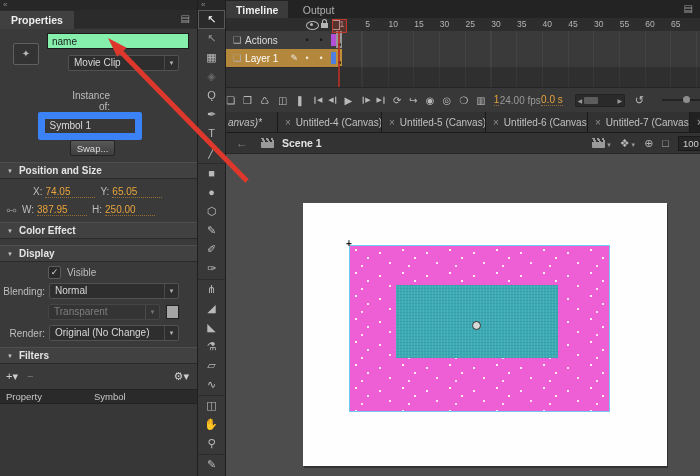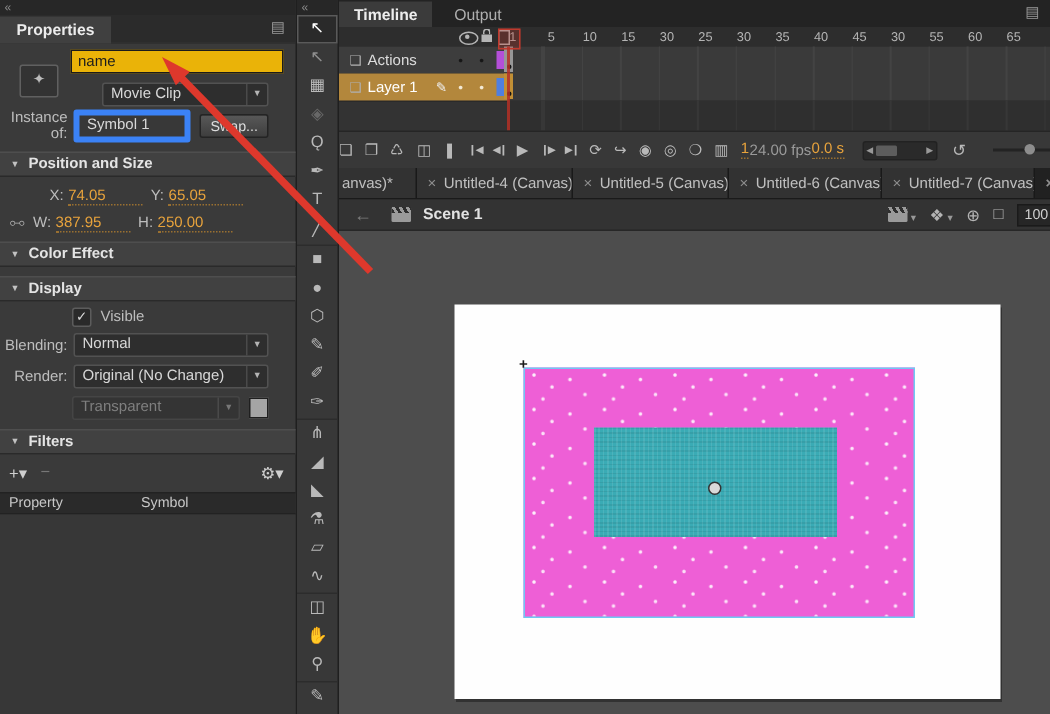--- a/index.html
+++ b/index.html
@@ -11,26 +11,26 @@
   
   #props{position:absolute;left:0;top:0;width:197px;height:476px;background:#3a3a3a;border-right:1px solid #1f1f1f;}
   .topstrip{height:10px;background:#272727;color:#8a8a8a;font-size:8px;line-height:9px;padding-left:3px;}
   #props .tabbar{height:18px;background:#2b2b2b;position:relative;border-bottom:1px solid #2f2f2f;}
   .ptab{display:inline-block;height:18px;line-height:18px;padding:0 11px;background:#404040;color:#ececec;font-weight:bold;font-size:10.5px;}
   .pmenu{position:absolute;right:7px;top:3px;color:#9a9a9a;font-size:10px;}
   .pbody{position:relative;}
   .mc-icon{position:absolute;left:13px;top:10px;width:24px;height:20px;background:#333;border:1px solid #606060;border-radius:2px;color:#bbb;font-size:10px;text-align:center;line-height:19px;}
   .prow{display:flex;align-items:center;margin-right:18px;}
   .plabel{width:45px;text-align:right;color:#bdbdbd;font-size:10px;padding-right:4px;flex:none;}
-  .textfield{flex:1;height:14px;background:#eab308;border:1px solid #1c1c1c;color:#1d1d1d;font-size:10px;padding:0 4px;font-family:inherit;}
+  .textfield{flex:1;height:14px;background:#86efac;border:1px solid #1c1c1c;color:#1d1d1d;font-size:10px;padding:0 4px;font-family:inherit;}
   .dd{flex:1;height:14px;background:#2e2e2e;border:1px solid #525252;border-radius:2px;color:#d8d8d8;font-size:10px;line-height:14px;padding:0 5px;position:relative;}
   .dd .arr{position:absolute;right:0;top:0;width:13px;text-align:center;color:#b5b5b5;font-size:6px;line-height:14px;border-left:1px solid #4a4a4a;}
   .dd.disabled{color:#7f7f7f;border-color:#454545;background:#343434;}
   .dd.disabled .arr{color:#777;}
-  .field{height:14px;background:#383838;border:4px solid #3b82f6;border-radius:2px;color:#d8d8d8;font-size:10px;line-height:14px;padding:0 5px;width:80px;}
+  .field{height:14px;background:#383838;border:7px solid #3b82f6;border-radius:2px;color:#d8d8d8;font-size:10px;line-height:14px;padding:0 5px;width:80px;}
   .btn{height:16px;background:linear-gradient(#585858,#3e3e3e);border:1px solid #242424;border-radius:2px;color:#ddd;font-size:9.5px;margin-left:6px;padding:0 6px;font-family:inherit;}
   .sech{margin-top:6px;height:15px;background:#414141;border-top:1px solid #4e4e4e;border-bottom:1px solid #2a2a2a;color:#e4e4e4;font-size:10px;font-weight:bold;line-height:15px;padding-left:7px;}
   .sech .tri{font-size:6px;color:#c2c2c2;margin-right:6px;vertical-align:1px;}
   .clabel{color:#bdbdbd;font-size:10px;margin-right:3px;}
   .cval{color:#e8a33c;font-size:10px;border-bottom:1px dotted #9a7030;width:50px;}
   .chain{width:15px;color:#b0b0b0;font-size:10px;margin-right:3px;text-align:center;}
   .checkbox{width:11px;height:11px;background:#2a2a2a;border:1px solid #5c5c5c;border-radius:2px;color:#d8d8d8;font-size:9px;line-height:10px;text-align:center;margin-right:6px;}
   .swatch{width:16px;height:12px;background:#a5a5a5;border:1px solid #1f1f1f;margin-left:6px;}
   .ftoolbar{display:flex;align-items:center;margin:4px 6px 0 6px;height:16px;color:#cfcfcf;}
   .fbtn{font-size:11px;margin-right:9px;}
@@ -93,21 +93,21 @@
   .scrollbar .thumb{width:14px;height:7px;background:#5d5d5d;border-radius:1px;}
   .slider{flex:none;width:38px;height:2px;background:#232323;margin-left:10px;position:relative;}
   .slider .knob{position:absolute;left:55%;top:-3px;width:7px;height:7px;background:#8d8d8d;border-radius:50%;}
 
   
   #doctabs{position:absolute;left:226px;top:112px;width:474px;height:20px;background:#252525;border-bottom:1px solid #1a1a1a;display:flex;overflow:hidden;}
   .dtab{flex:none;display:flex;align-items:center;padding:0 7px;border-right:1px solid #191919;color:#c0c0c0;font-size:10px;background:#323232;white-space:nowrap;overflow:hidden;}
   .dtab .close{color:#8f8f8f;margin-right:5px;font-size:10px;}
   .dtab .close:empty{display:none;}
   .dtab.active{background:#212121;color:#fff;font-weight:bold;}
-  #doctabs .dtab:nth-of-type(1){width:42px;padding-left:2px;}
+  #doctabs .dtab:nth-of-type(1){width:42px;padding-left:2px;font-style:italic;}
   #doctabs .dtab:nth-of-type(2),#doctabs .dtab:nth-of-type(3){width:89px;}
   #doctabs .dtab:nth-of-type(4),#doctabs .dtab:nth-of-type(5){width:87px;}
   #doctabs .dtab:nth-of-type(6){width:90px;border-right:none;}
 
   
   #editbar{position:absolute;left:226px;top:133px;width:474px;height:20px;background:#333;border-bottom:1px solid #272727;display:flex;align-items:center;overflow:hidden;}
   .backarrow{color:#7d7d7d;font-size:12px;margin-left:10px;font-weight:bold;}
   .clapper{width:13px;height:10px;background:#9a9a9a;position:relative;border-radius:1px;margin-left:13px;flex:none;}
   .clapper::before{content:"";position:absolute;top:0;left:0;right:0;height:4px;background:repeating-linear-gradient(60deg,#2e2e2e 0 2px,#9a9a9a 2px 4px);}
   .scene-name{color:#e2e2e2;font-size:10.5px;margin-left:8px;font-weight:bold;}
@@ -150,21 +150,21 @@
       <div class="mc-icon"><span>✦</span></div>
       <div class="prow" style="margin-top:4px;margin-left:47px;">
         <input class="textfield" value="name" style="">
       </div>
       <div class="prow" style="margin-top:6px;margin-left:68px;">
         <div class="dd">
           <span>Movie Clip</span>
           <span class="arr">▼</span>
         </div>
       </div>
-      <div class="prow" style="margin-top:2px;">
+      <div class="prow" style="margin-top:19px;flex-direction:column;">
         <span class="plabel">Instance of:</span>
         <div class="field">Symbol 1</div>
         <button class="btn">Swap...</button>
       </div>
 
       <div class="sech">
         <span class="tri">▼</span><span>Position and Size</span>
       </div>
       <div class="prow" style="margin-top:6px;padding-left:33px;height:13px;">
         <span class="clabel">X:</span>
@@ -191,33 +191,33 @@
         <span class="checkbox">✓</span>
         <span class="clabel">Visible</span>
       </div>
       <div class="prow" style="margin-top:4px;">
         <span class="plabel">Blending:</span>
         <div class="dd">
           <span>Normal</span>
           <span class="arr">▼</span>
         </div>
       </div>
+      <div class="prow" style="margin-top:5px;margin-left:48px;">
+        <div class="dd disabled" style="flex:none;width:100px;">
+          <span>Transparent</span>
+          <span class="arr">▼</span>
+        </div>
+        <span class="swatch"></span>
+      </div>
       <div class="prow" style="margin-top:5px;">
         <span class="plabel">Render:</span>
         <div class="dd">
           <span>Original (No Change)</span>
           <span class="arr">▼</span>
         </div>
-      </div>
-      <div class="prow" style="margin-top:5px;margin-left:48px;">
-        <div class="dd disabled" style="flex:none;width:100px;">
-          <span>Transparent</span>
-          <span class="arr">▼</span>
-        </div>
-        <span class="swatch"></span>
       </div>
 
       <div class="sech">
         <span class="tri">▼</span><span>Filters</span>
       </div>
       <div class="ftoolbar">
         <span class="fbtn">+▾</span>
         <span class="fbtn dim">−</span>
         <span class="fbtn right">⚙▾</span>
       </div>

